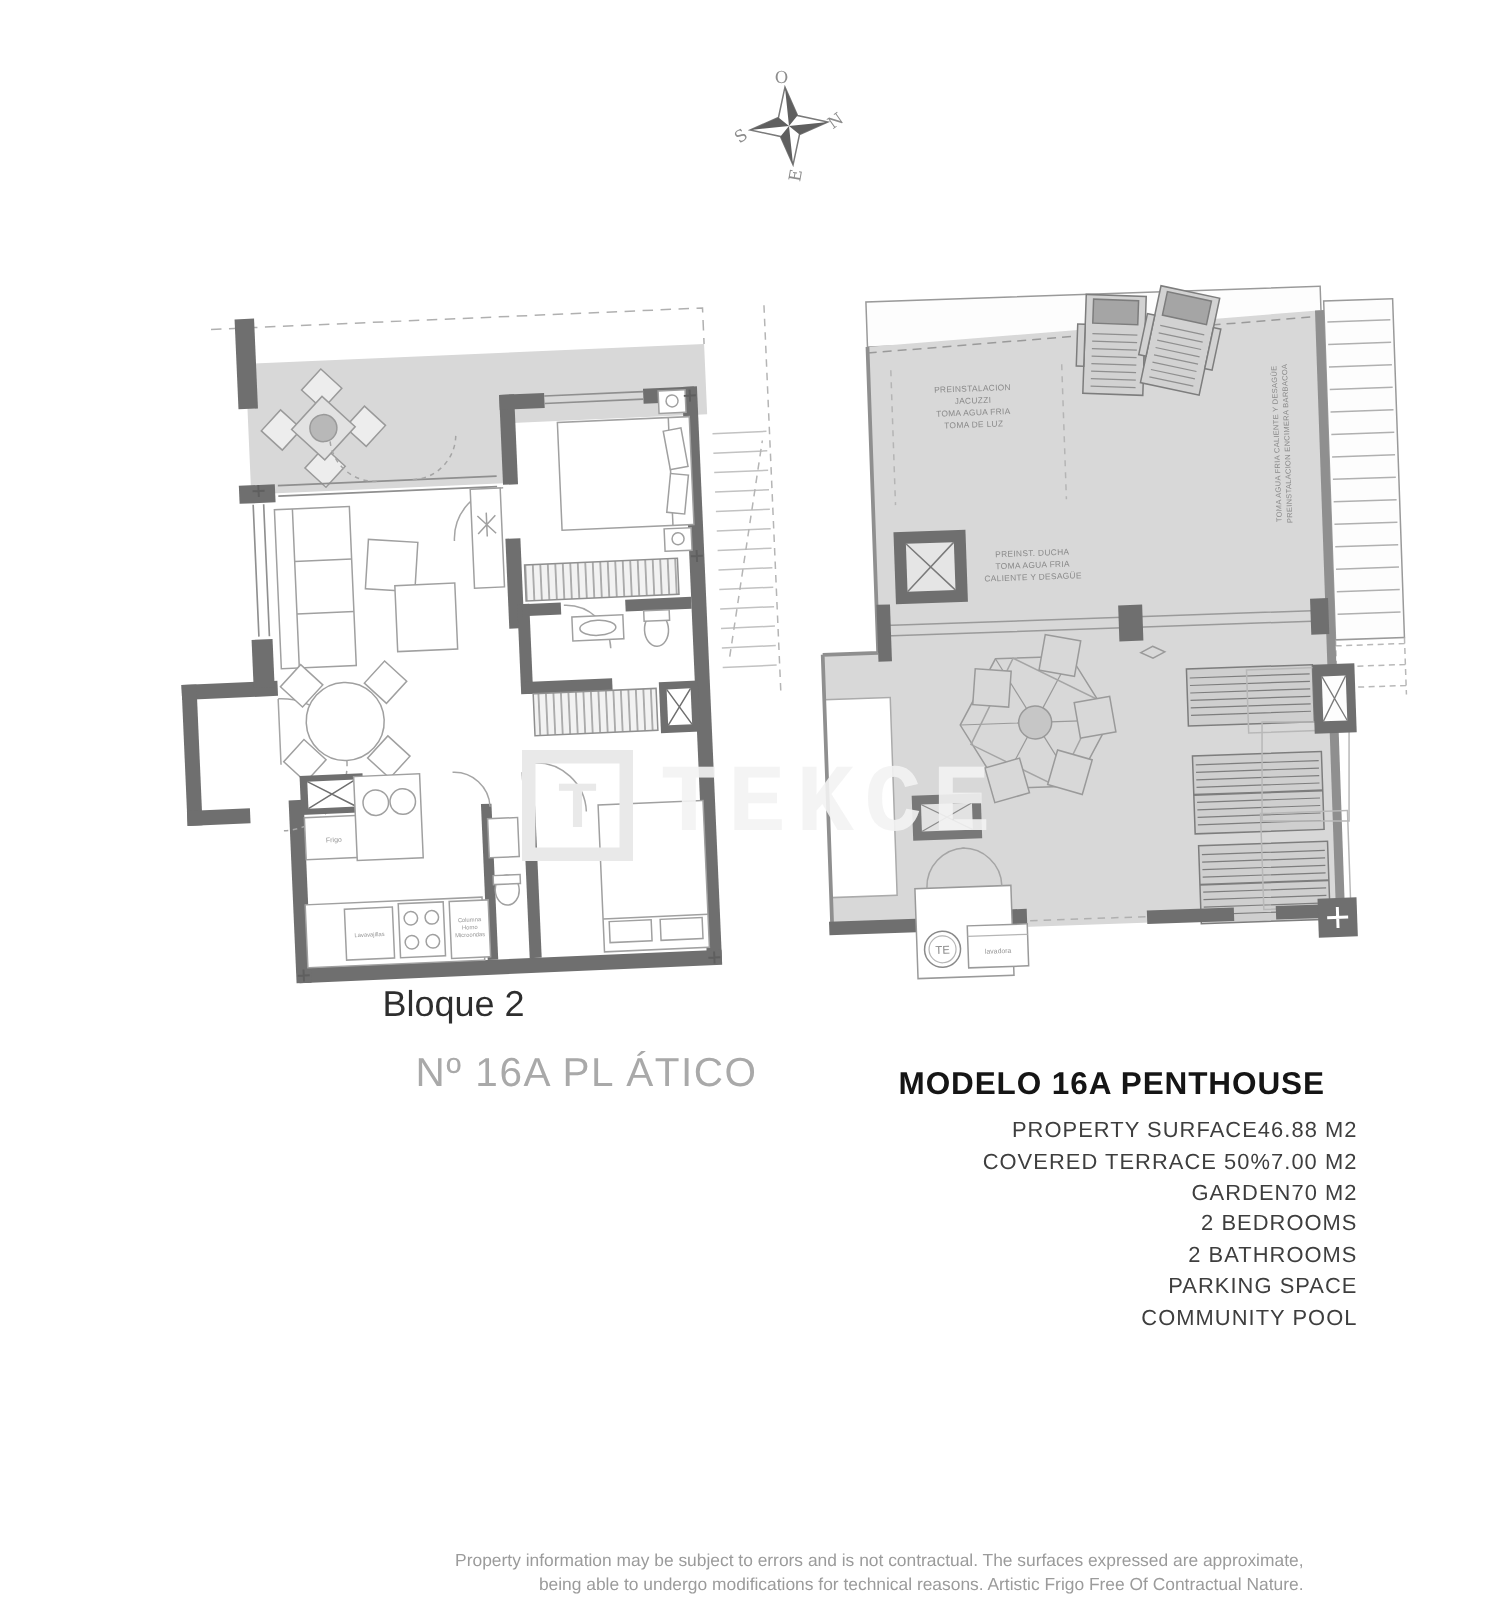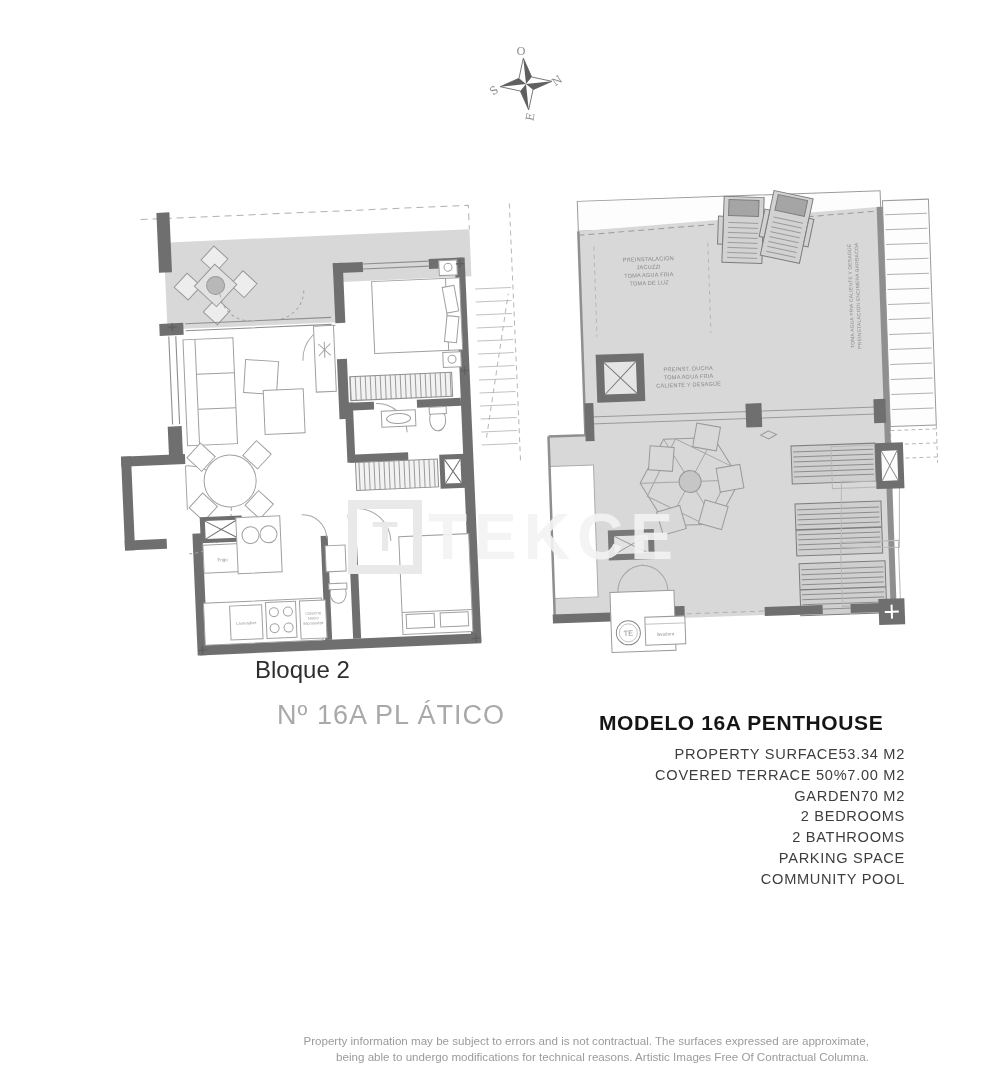--- a/index.html
+++ b/index.html
@@ -14,21 +14,21 @@
                font-size:24px;color:#2e2e2e;}
   .unit-label{position:absolute;left:205px;top:700px;width:300px;text-align:right;
               font-size:27px;color:#a9a9a9;letter-spacing:1px;}
   .specs{position:absolute;left:599px;top:711px;width:306px;}
   .specs-title{font-size:21px;font-weight:700;color:#151515;letter-spacing:.6px;margin-bottom:11px;}
   .spec-row{display:flex;justify-content:flex-end;align-items:baseline;
             height:20.8px;font-size:14.6px;color:#3e3e3e;letter-spacing:.7px;}
   .watermark{position:absolute;left:348px;top:500px;display:flex;align-items:center;pointer-events:none;}
   .wm-logo{width:56px;height:56px;border:9px solid #e9e9e9;display:flex;align-items:center;justify-content:center;
            font-size:42px;font-weight:700;color:#e9e9e9;}
-  .wm-text{margin-left:6px;font-size:64px;font-weight:700;letter-spacing:7px;color:rgba(243,243,243,0.9);}
+  .wm-text{margin-left:18px;font-size:64px;font-weight:700;letter-spacing:7px;color:rgba(243,243,243,0.9);font-family:Liberation Mono, monospace;}
   .disclaimer{position:absolute;left:121px;top:1033px;width:748px;text-align:right;
               font-size:11.6px;line-height:1.42;color:#9b9b9b;}
 </style>
 </head>
 <body>
 
 <div class="page">
 
 <svg width="1003" height="1080" viewBox="0 0 1003 1080">
   <defs>
@@ -304,21 +304,21 @@
     <div class="wm-text">TEKCE</div>
   </div>
 
   <div class="block-label">Bloque 2</div>
   <div class="unit-label">Nº 16A PL ÁTICO</div>
 
   <div class="specs">
     <div class="specs-title">MODELO 16A PENTHOUSE</div>
     <div class="spec-row">
       <span>PROPERTY SURFACE</span>
-      <span>53.34 M2</span>
+      <span>46.88 M2</span>
     </div>
     <div class="spec-row">
       <span>COVERED TERRACE 50%</span>
       <span>7.00 M2</span>
     </div>
     <div class="spec-row">
       <span>GARDEN</span>
       <span>70 M2</span>
     </div>
     <div class="spec-row">
@@ -334,16 +334,16 @@
       <span></span>
     </div>
     <div class="spec-row">
       <span>COMMUNITY POOL</span>
       <span></span>
     </div>
   </div>
 
   <div class="disclaimer">
     <div>Property information may be subject to errors and is not contractual. The surfaces expressed are approximate,</div>
-    <div>being able to undergo modifications for technical reasons. Artistic Images Free Of Contractual Columna.</div>
+    <div>being able to undergo modifications for technical reasons. Artistic Frigo Free Of Contractual Nature.</div>
   </div>
 
 </div>
 
 </body></html>

